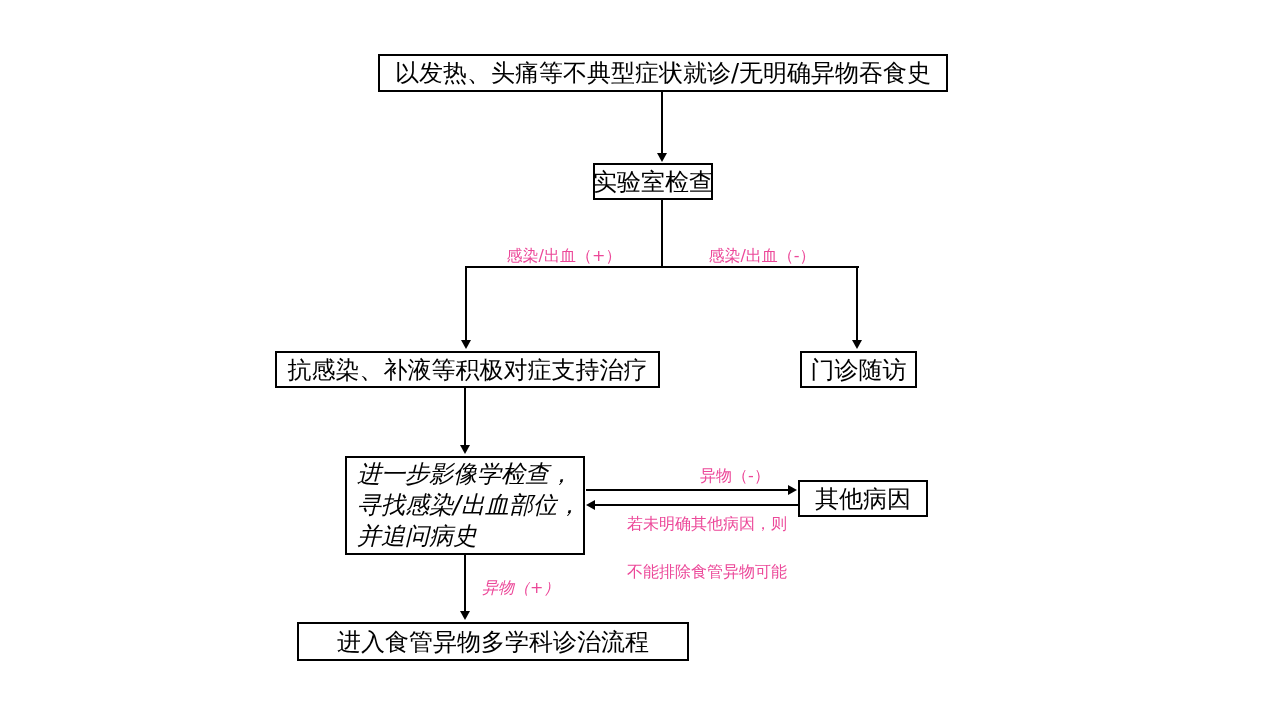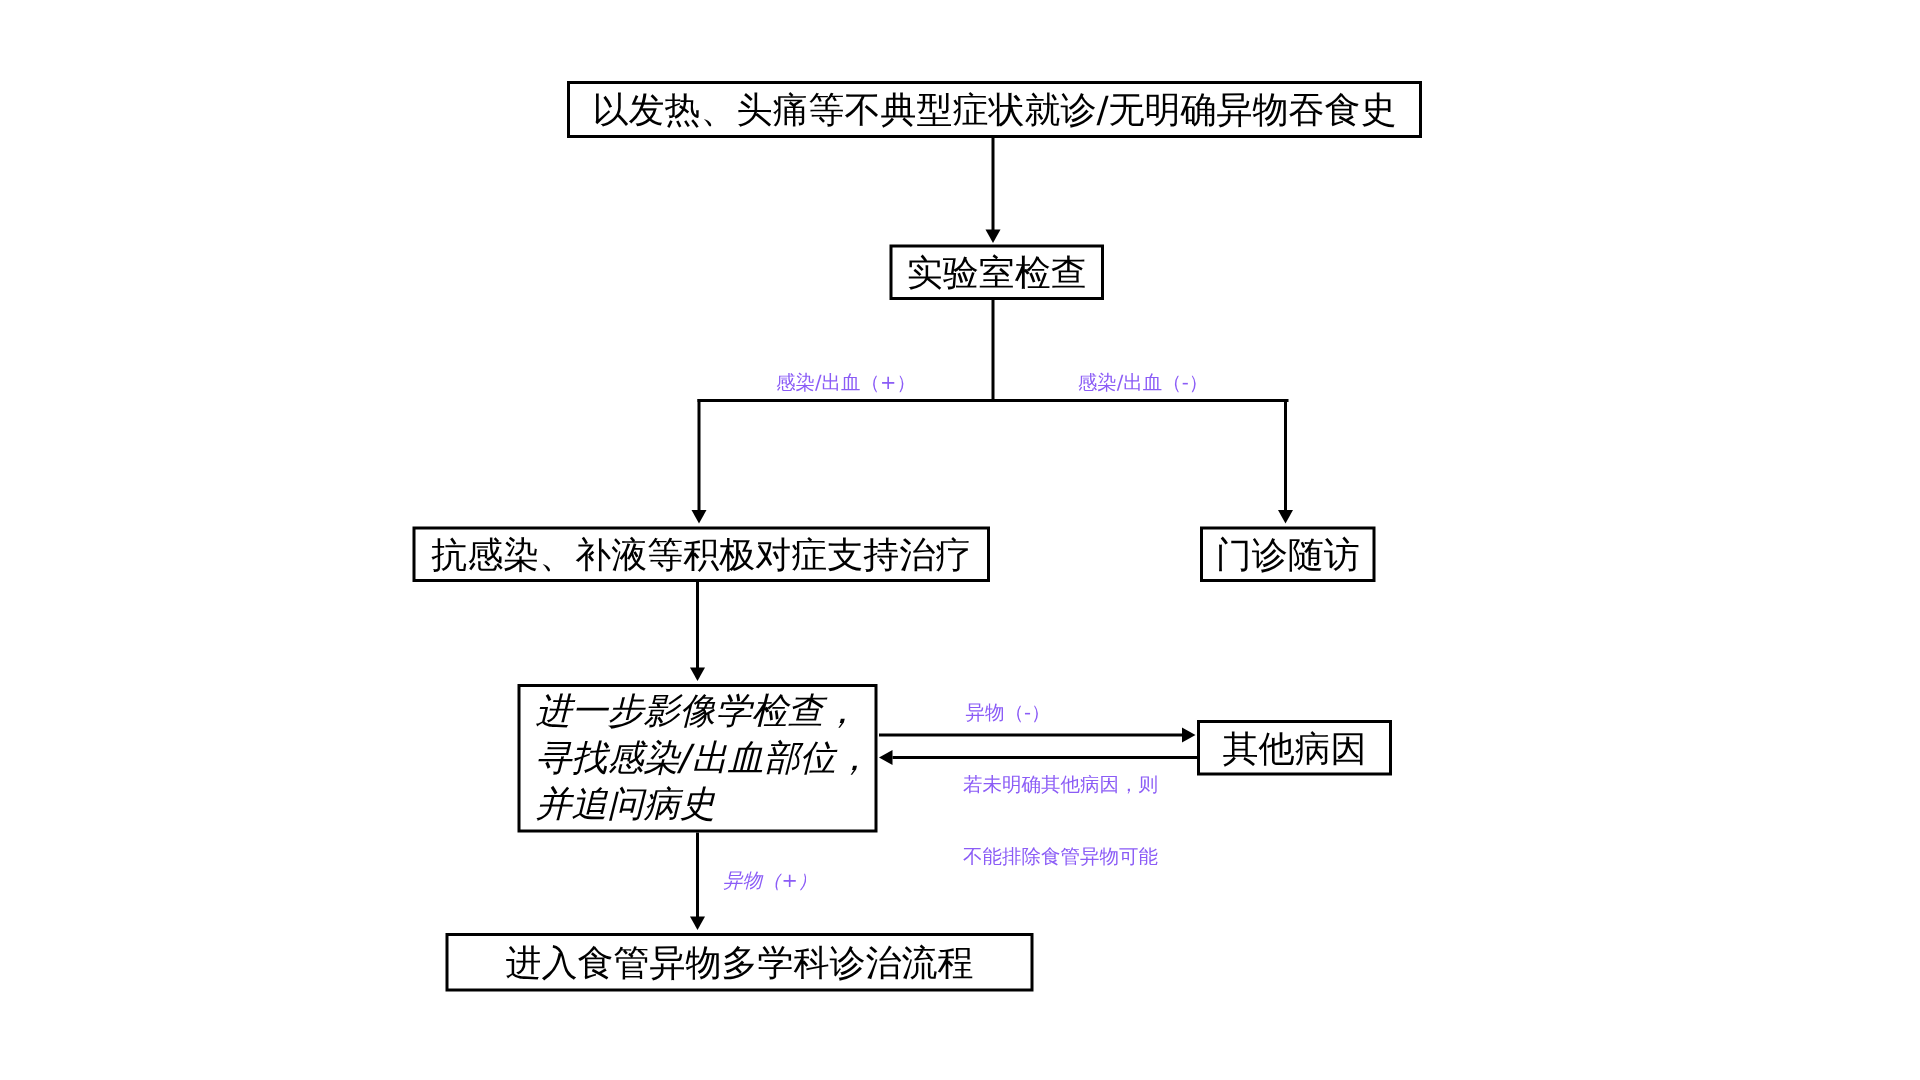--- a/index.html
+++ b/index.html
@@ -52,37 +52,37 @@
     border-bottom: 5px solid transparent;
     border-left: 9px solid #000;
   }
   .ah-left {
     border-top: 5px solid transparent;
     border-bottom: 5px solid transparent;
     border-right: 9px solid #000;
   }
   .edge-label {
     position: absolute;
-    font-size: 13px;
+    font-size: 16px;
     line-height: 19px;
-    color: #8b5cf6;
+    color: #ec4899;
     white-space: nowrap;
   }
   .edge-label.centered { text-align: center; }
 </style>
 </head>
 <body>
 
 <div class="stage">
 
   <div class="node" style="left:378px; top:54px; width:570px; height:38px;">
     <span>以发热、头痛等不典型症状就诊/无明确异物吞食史</span>
   </div>
 
-  <div class="node" style="left:593px; top:163px; width:143px; height:37px;">
+  <div class="node" style="left:593px; top:163px; width:120px; height:37px;">
     <span>实验室检查</span>
   </div>
 
   <div class="node" style="left:275px; top:351px; width:385px; height:37px;">
     <span>抗感染、补液等积极对症支持治疗</span>
   </div>
 
   <div class="node" style="left:800px; top:351px; width:117px; height:37px;">
     <span>门诊随访</span>
   </div>
@@ -122,21 +122,21 @@
   <div class="line" style="left:595px; top:504px; width:203px; height:2px;"></div>
   <div class="ah ah-left" style="left:586px; top:500px;"></div>
 
   <div class="line" style="left:464px; top:555px; width:2px; height:57px;"></div>
   <div class="ah ah-down" style="left:460px; top:611px;"></div>
 
   <div class="edge-label centered" style="left:489px; top:246px; width:150px;">感染/出血（+）</div>
 
   <div class="edge-label centered" style="left:687px; top:246px; width:150px;">感染/出血（-）</div>
 
-  <div class="edge-label centered" style="left:597px; top:466px; width:150px;">异物（-）</div>
+  <div class="edge-label centered" style="left:660px; top:466px; width:150px;">异物（-）</div>
 
   <div class="edge-label" style="left:482px; top:578px;font-style:italic;">异物（+）</div>
 
   <div class="edge-label centered" style="left:612px; top:514px; width:190px; line-height:20px;">
     <span style="display:block;">若未明确其他病因，则</span>
     <span style="display:block;margin-top:28px;">不能排除食管异物可能</span>
   </div>
 
 </div>
 

